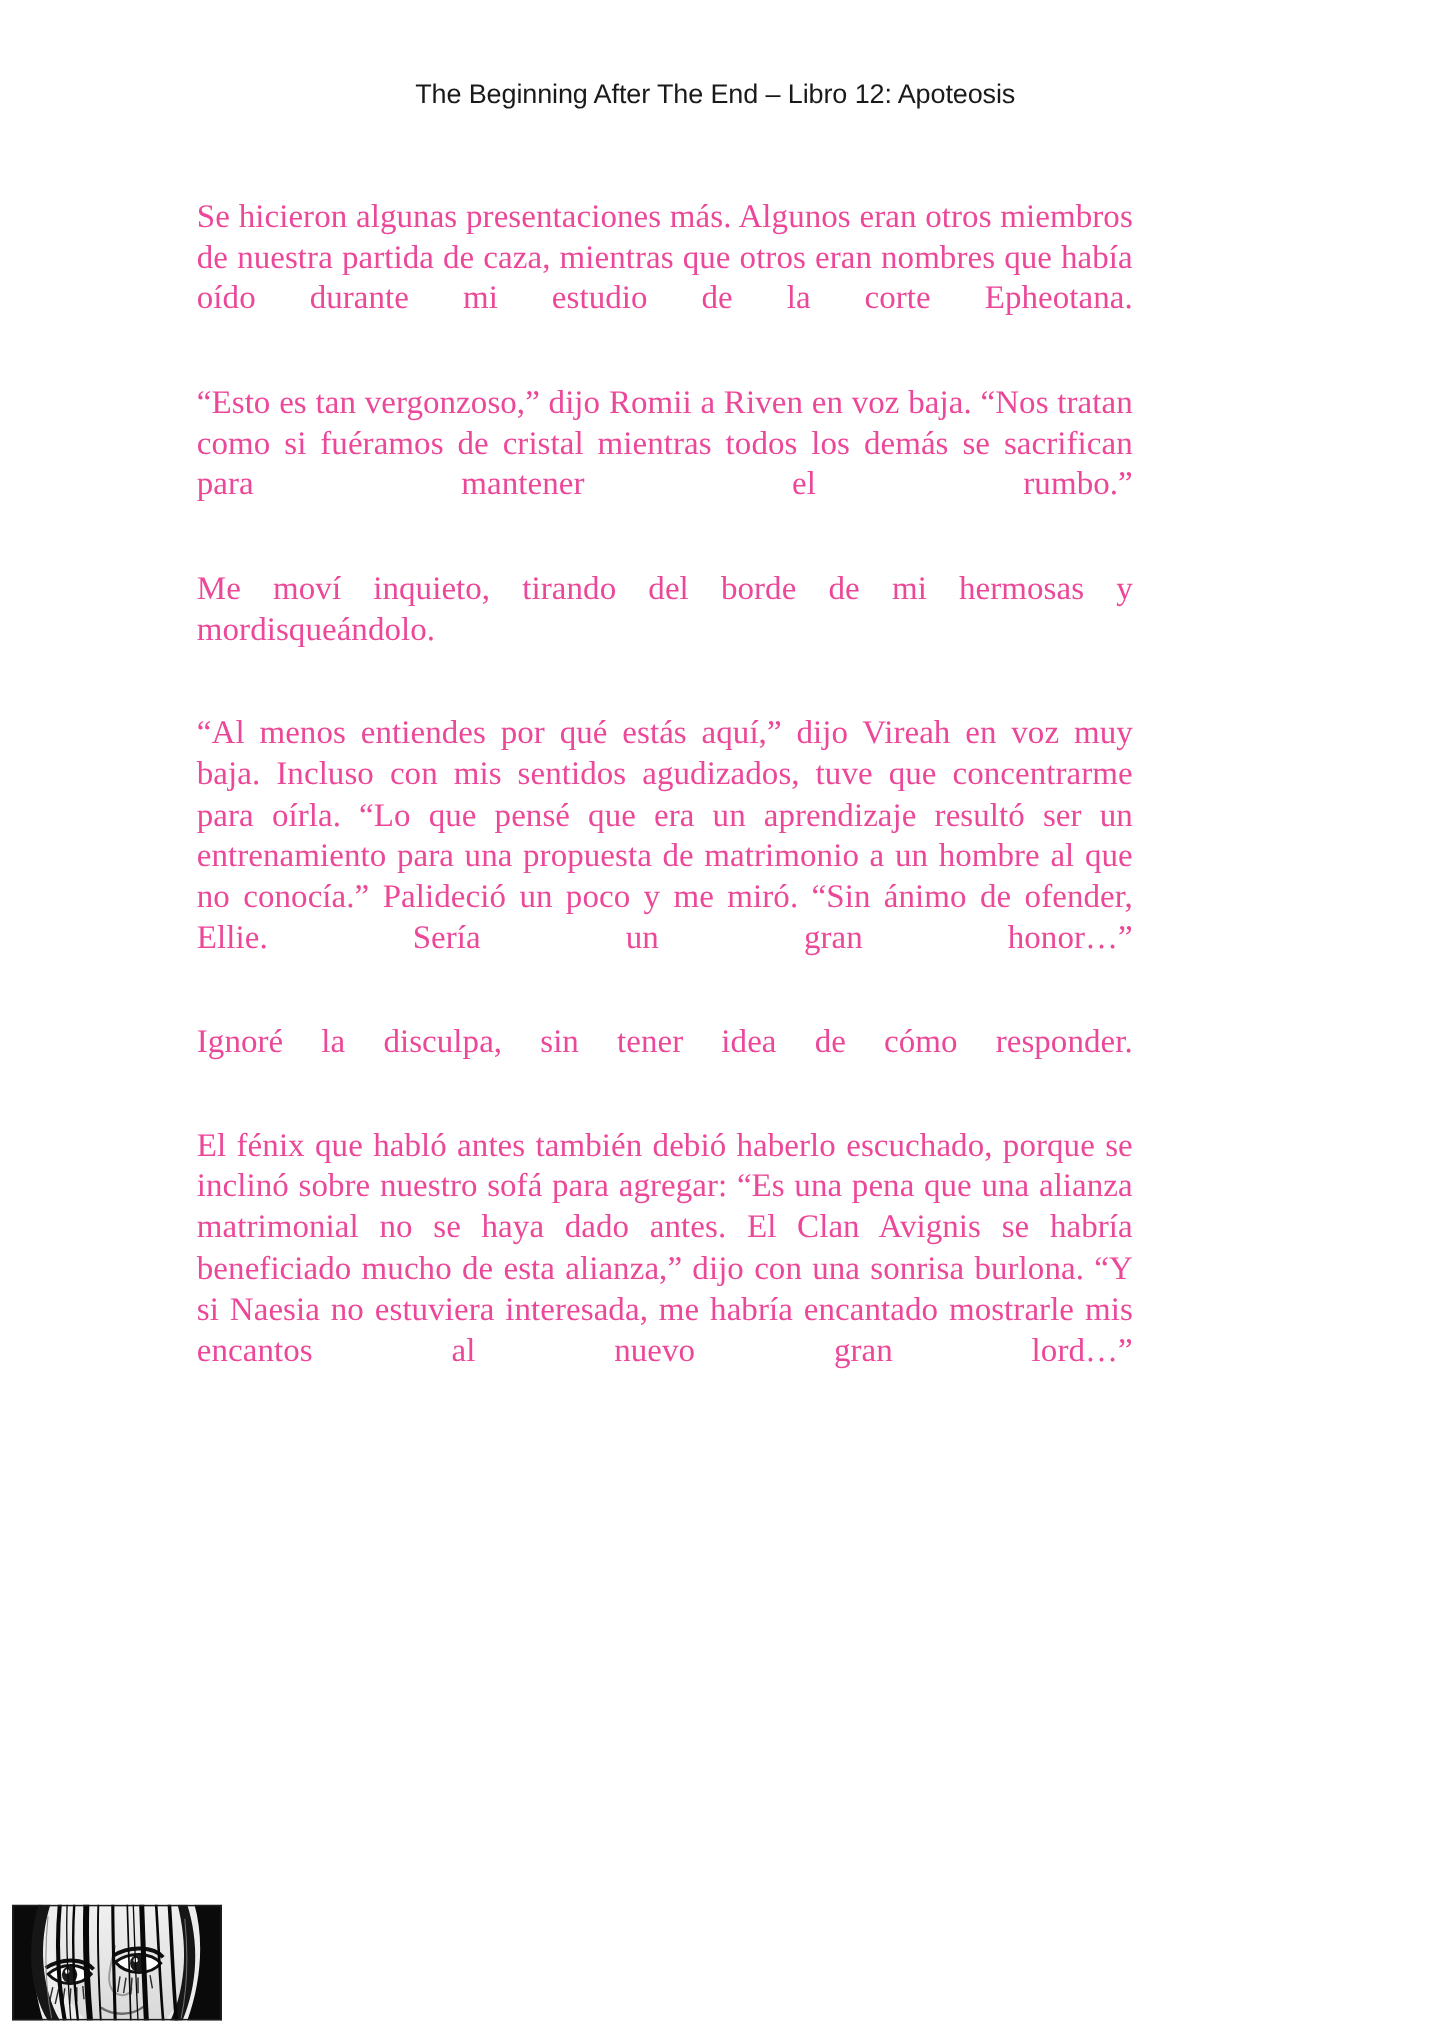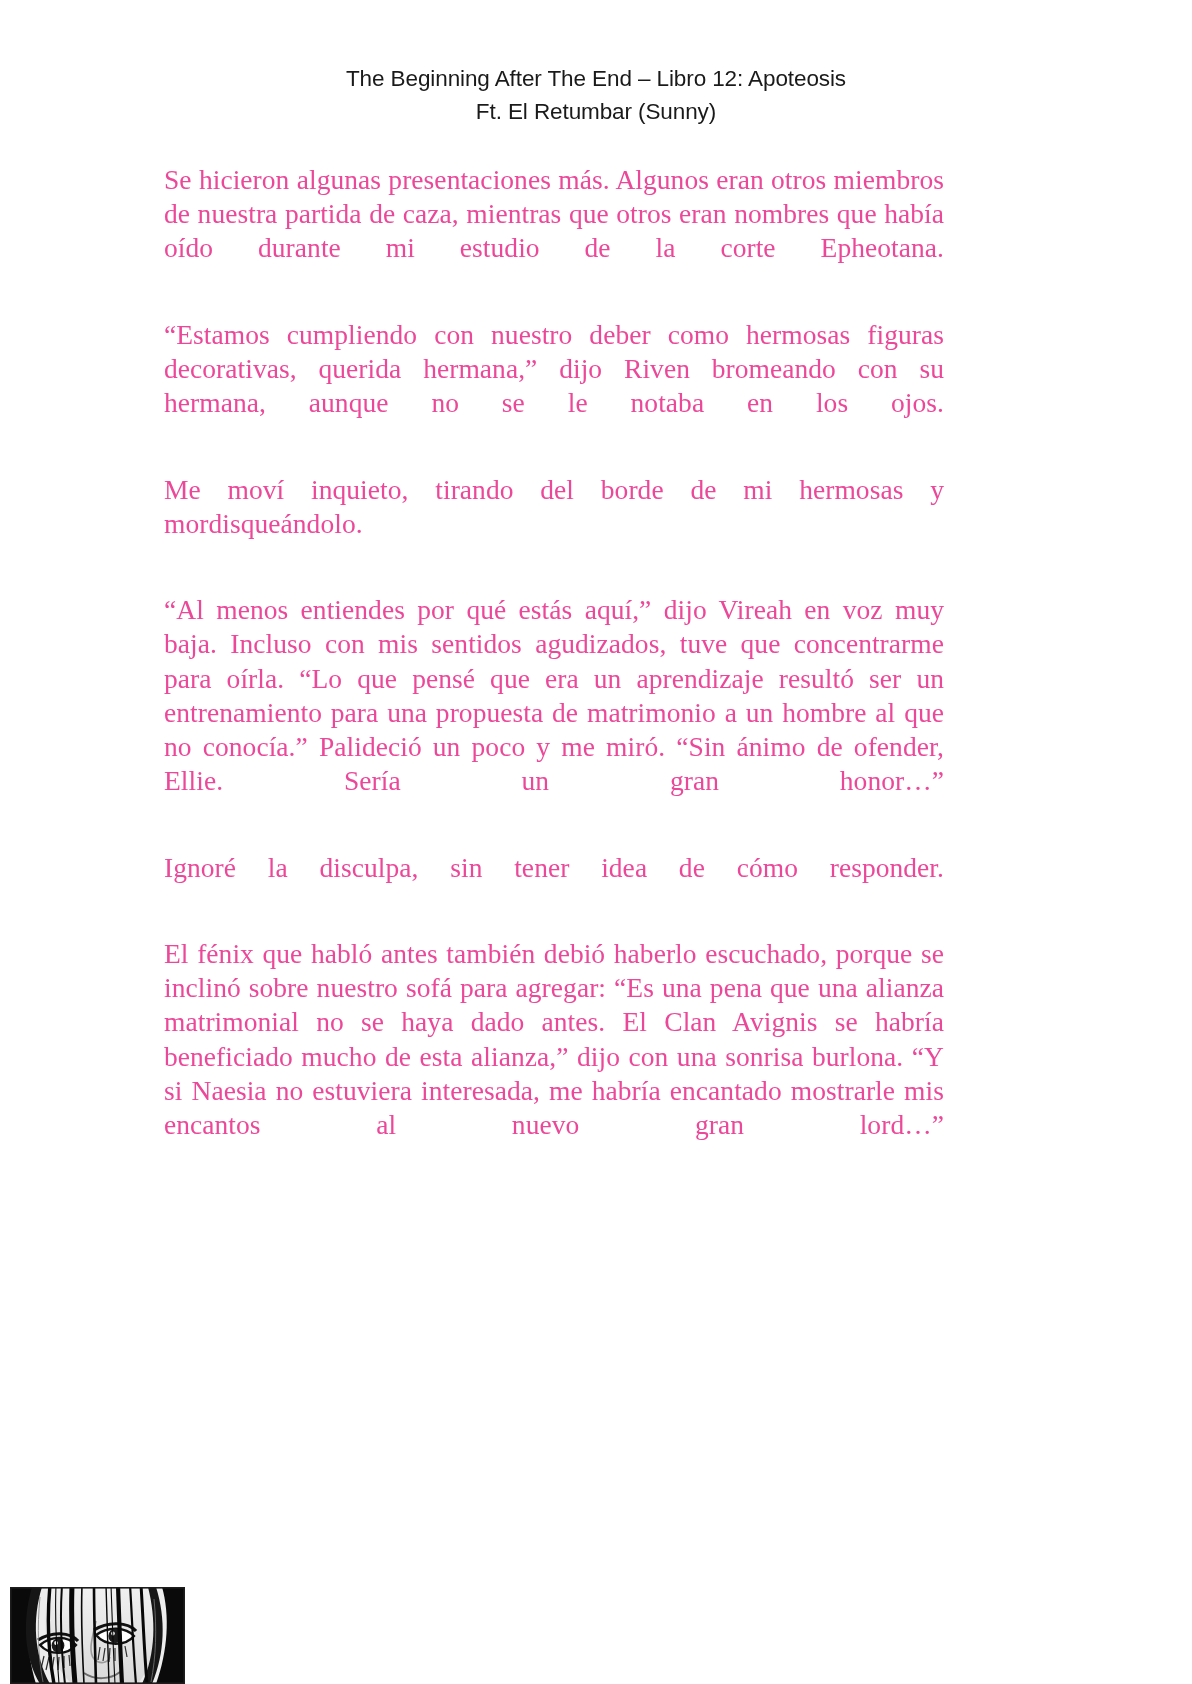--- a/index.html
+++ b/index.html
@@ -104,28 +104,27 @@
 </style>
 </head>
 <body>
 
 <div class="page">
 
   <div class="page-edge"></div>
 
   <div class="doc-header">
     <span class="hline">The Beginning After The End – Libro 12: Apoteosis</span>
-    <span class="hline">Ft. El Retumbar (Sunny)</span>
   </div>
 
   <div class="body-col">
     <p class="para">Se hicieron algunas presentaciones más. Algunos eran otros miembros de nuestra partida de caza, mientras que otros eran nombres que había oído durante mi estudio de la corte Epheotana.</p>
 
-
-    <p class="para">“Estamos cumpliendo con nuestro deber como hermosas figuras decorativas, querida hermana,” dijo Riven bromeando con su hermana, aunque no se le notaba en los ojos.</p>
+    <p class="para">“Esto es tan vergonzoso,” dijo Romii a Riven en voz baja. “Nos tratan como si fuéramos de cristal mientras todos los demás se sacrifican para mantener el rumbo.”</p>
+
 
     <p class="para gap-before">Me moví inquieto, tirando del borde de mi hermosas y mordisqueándolo.</p>
 
 
     <p class="para">“Al menos entiendes por qué estás aquí,” dijo Vireah en voz muy baja. Incluso con mis sentidos agudizados, tuve que concentrarme para oírla. “Lo que pensé que era un aprendizaje resultó ser un entrenamiento para una propuesta de matrimonio a un hombre al que no conocía.” Palideció un poco y me miró. “Sin ánimo de ofender, Ellie. Sería un gran honor…”</p>
 
     <p class="para">Ignoré la disculpa, sin tener idea de cómo responder.</p>
 
     <p class="para">El fénix que habló antes también debió haberlo escuchado, porque se inclinó sobre nuestro sofá para agregar: “Es una pena que una alianza matrimonial no se haya dado antes. El Clan Avignis se habría beneficiado mucho de esta alianza,” dijo con una sonrisa burlona. “Y si Naesia no estuviera interesada, me habría encantado mostrarle mis encantos al nuevo gran lord…”</p>
   </div>

